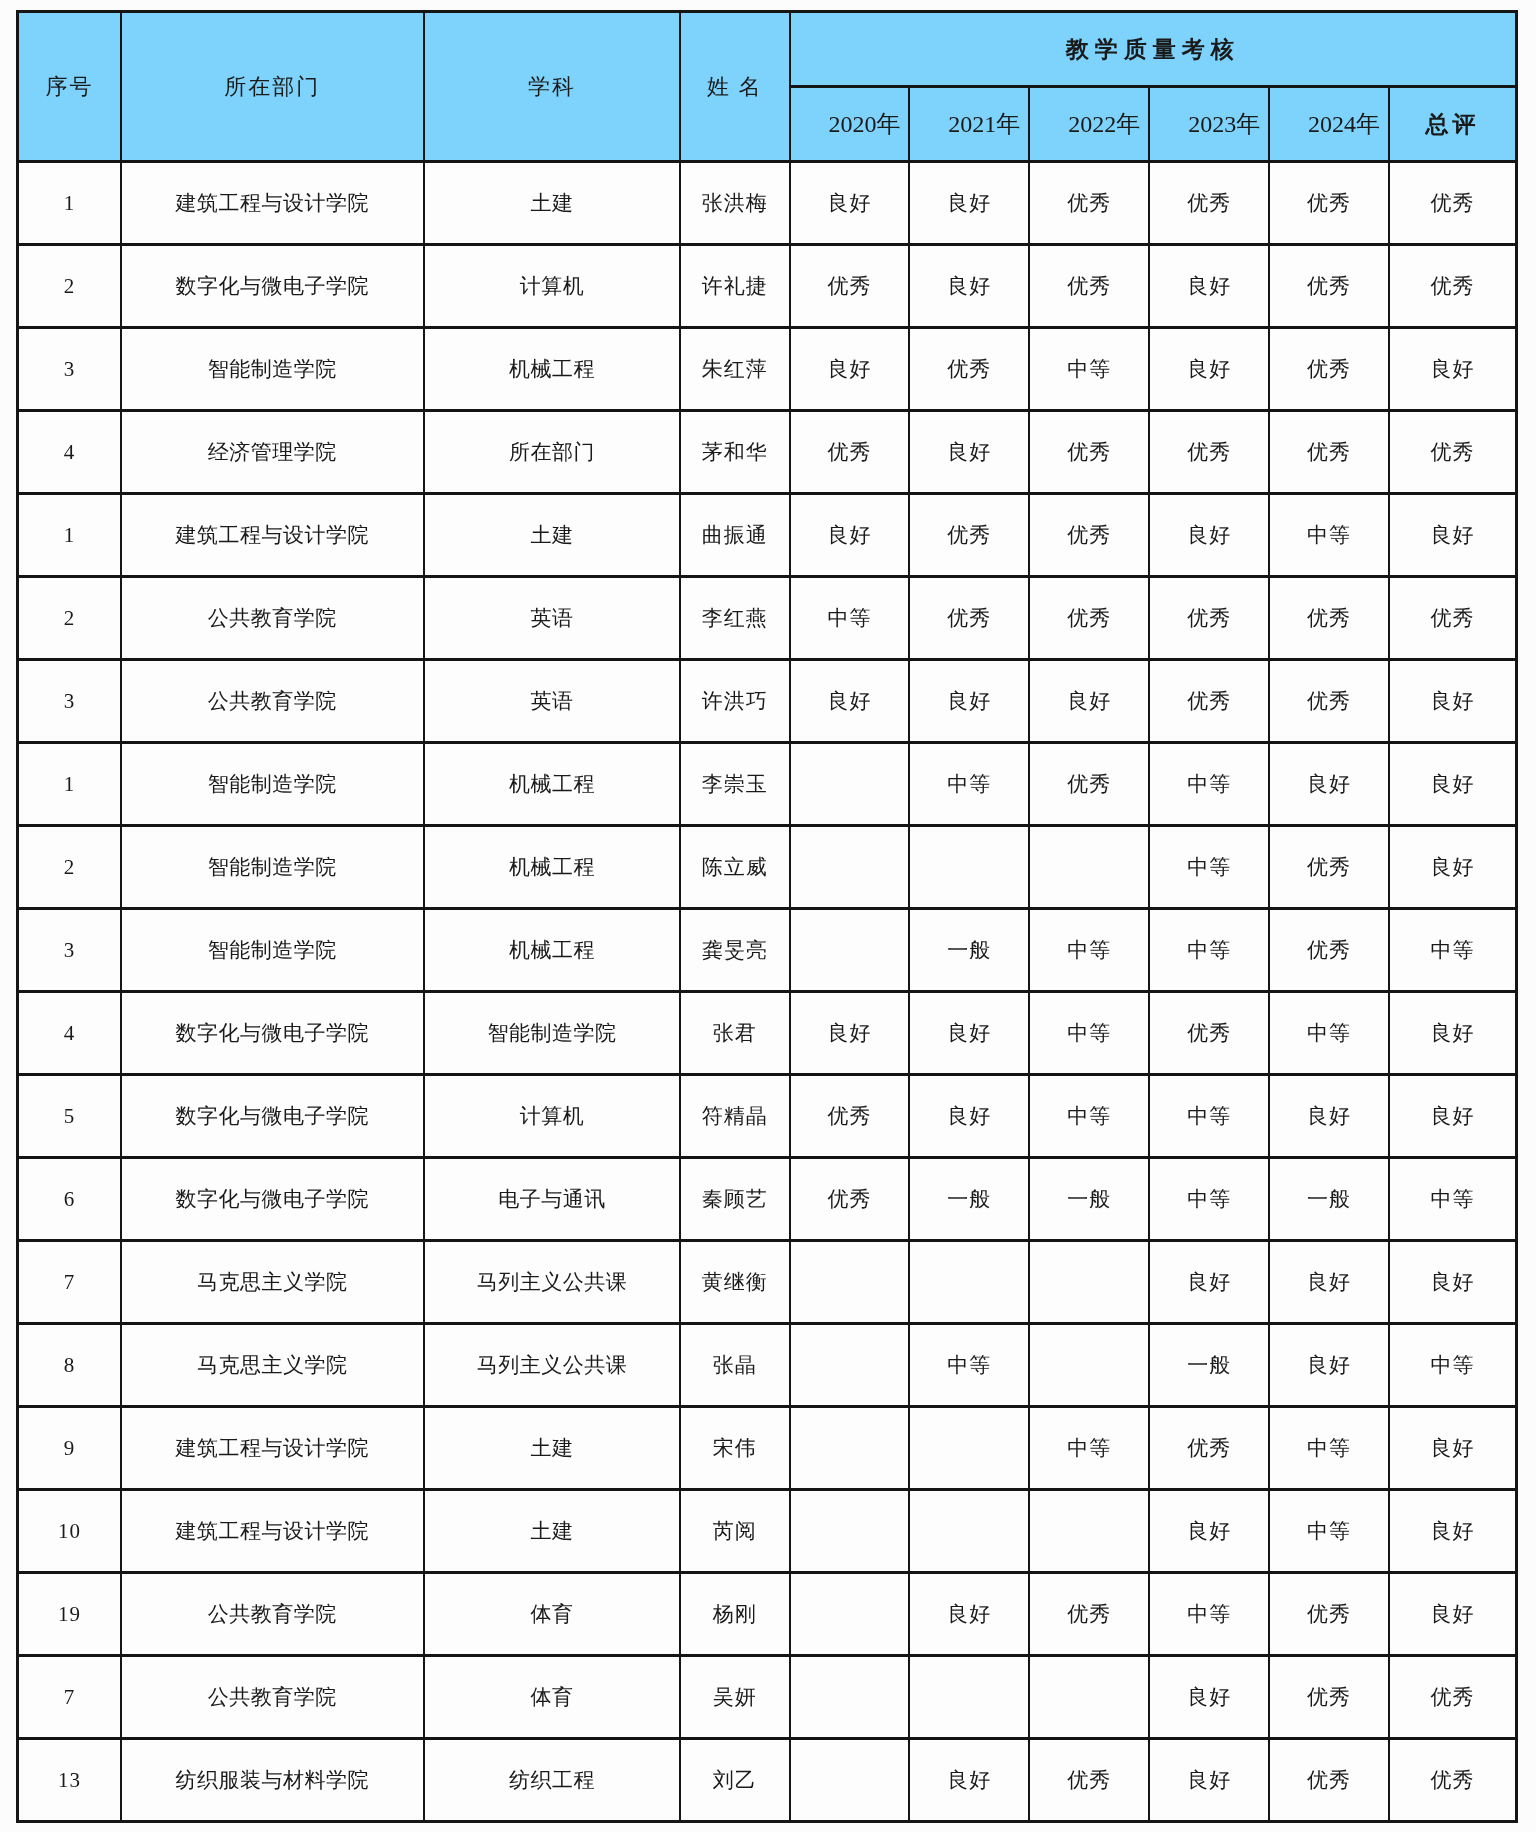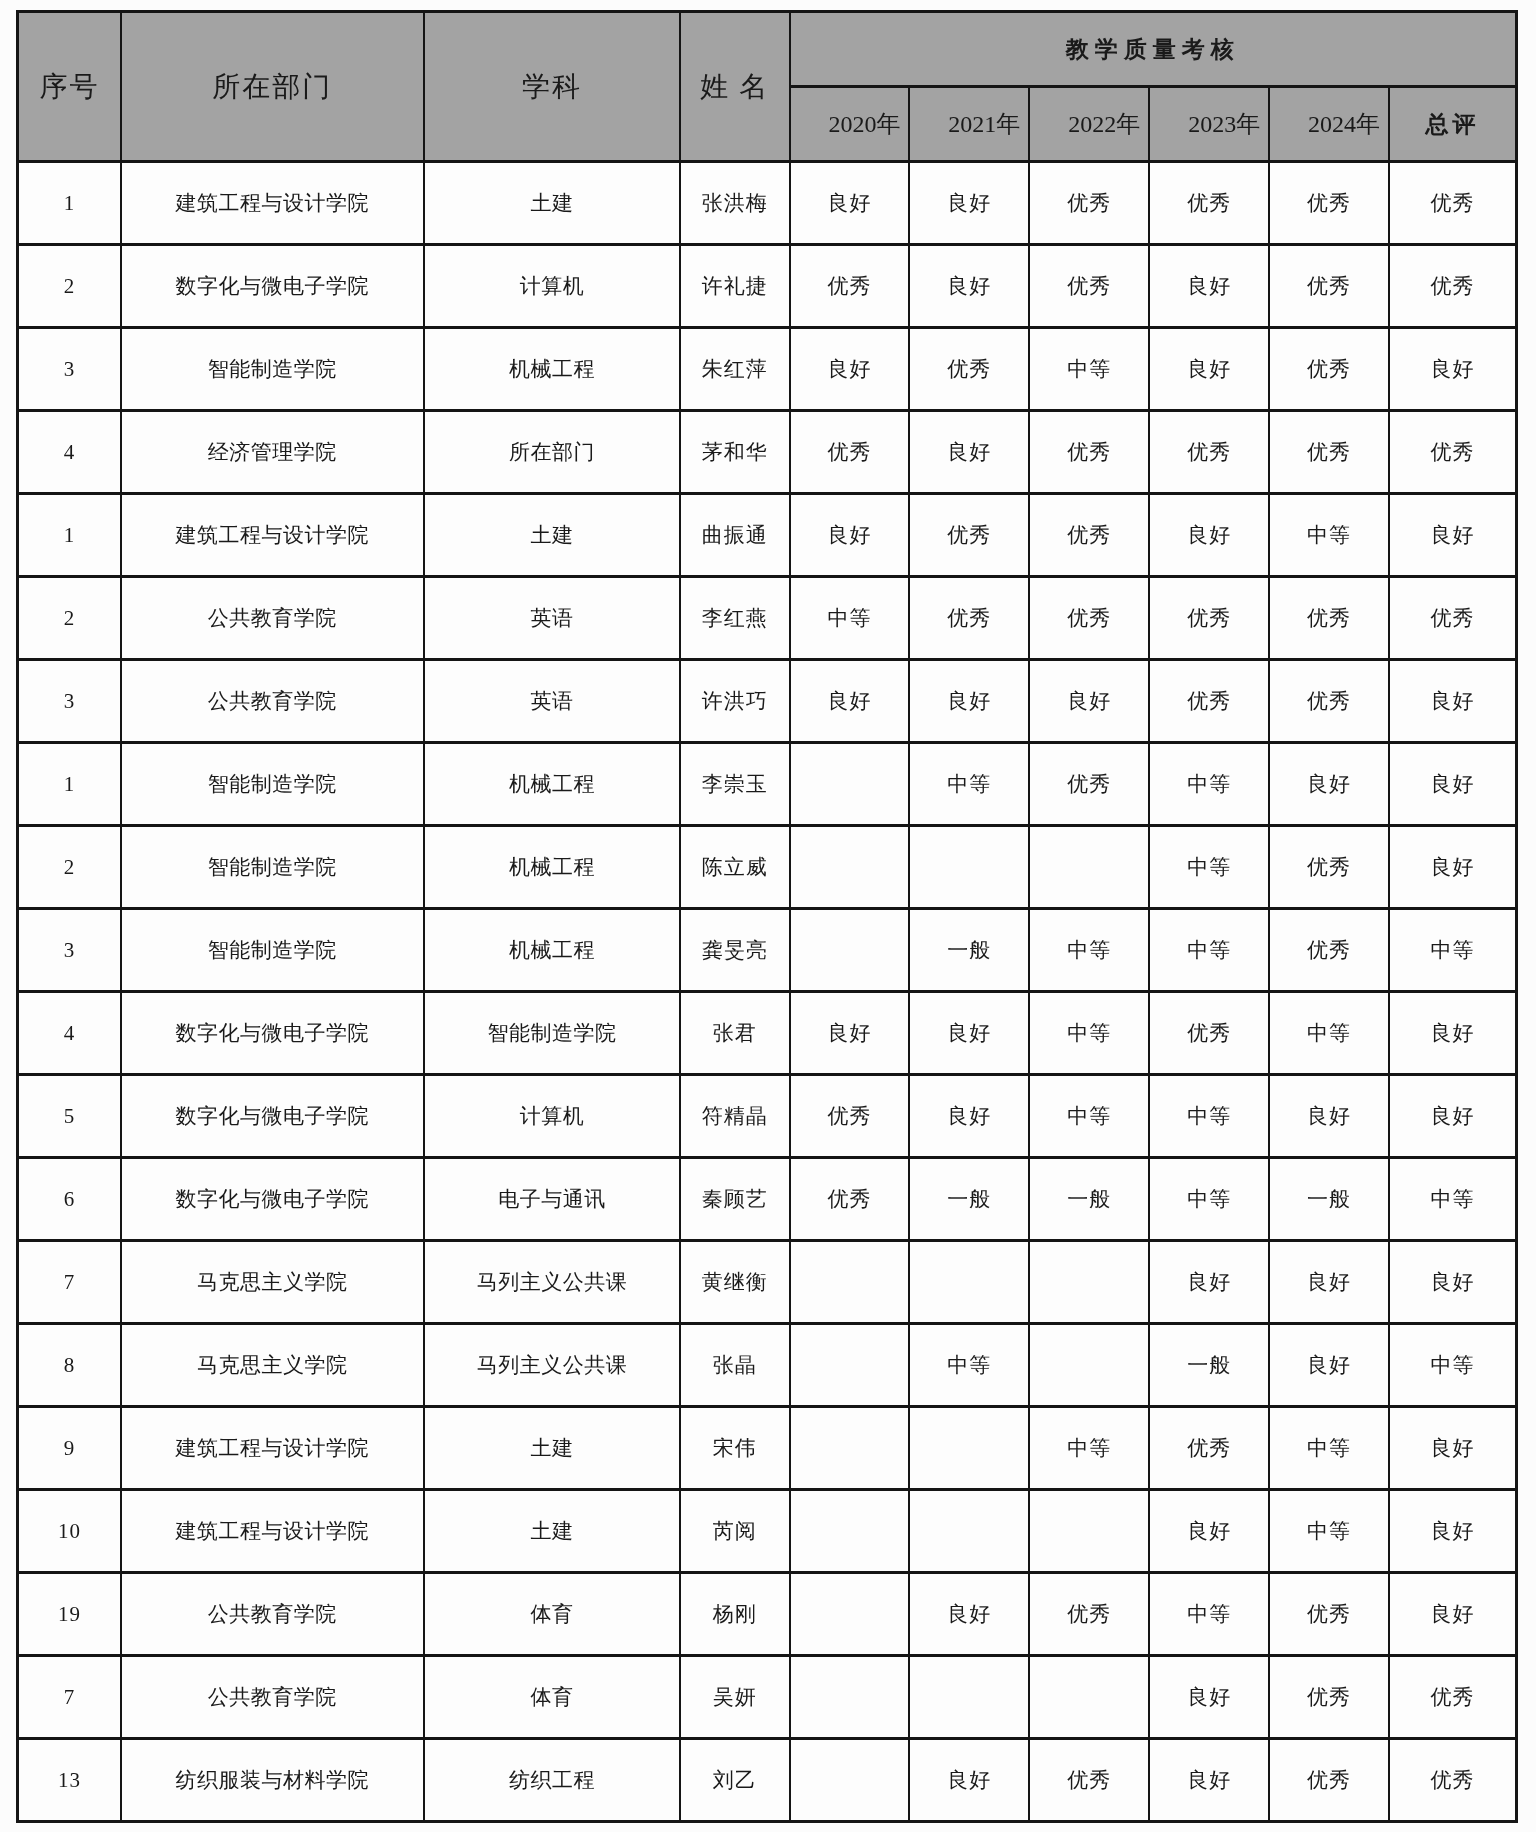--- a/index.html
+++ b/index.html
@@ -31,29 +31,29 @@
     text-align: center;
     vertical-align: middle;
     padding: 0 2px;
     overflow: hidden;
     white-space: nowrap;
   }
   thead th {
     font-weight: normal;
     font-size: 23px;
     height: 72px;
-    background: #a3a3a3;
+    background: #7dd3fc;
   }
   thead th.group-head {
     font-weight: bold;
     font-size: 23px;
     letter-spacing: 6px;
   }
   thead th.static-head {
-    font-size: 28px;
+    font-size: 22px;
     letter-spacing: 2px;
   }
   thead th.year-head {
     font-size: 24px;
     letter-spacing: 0;
     padding-left: 32px;
   }
   thead th.overall-head {
     font-weight: bold;
     font-size: 23px;

